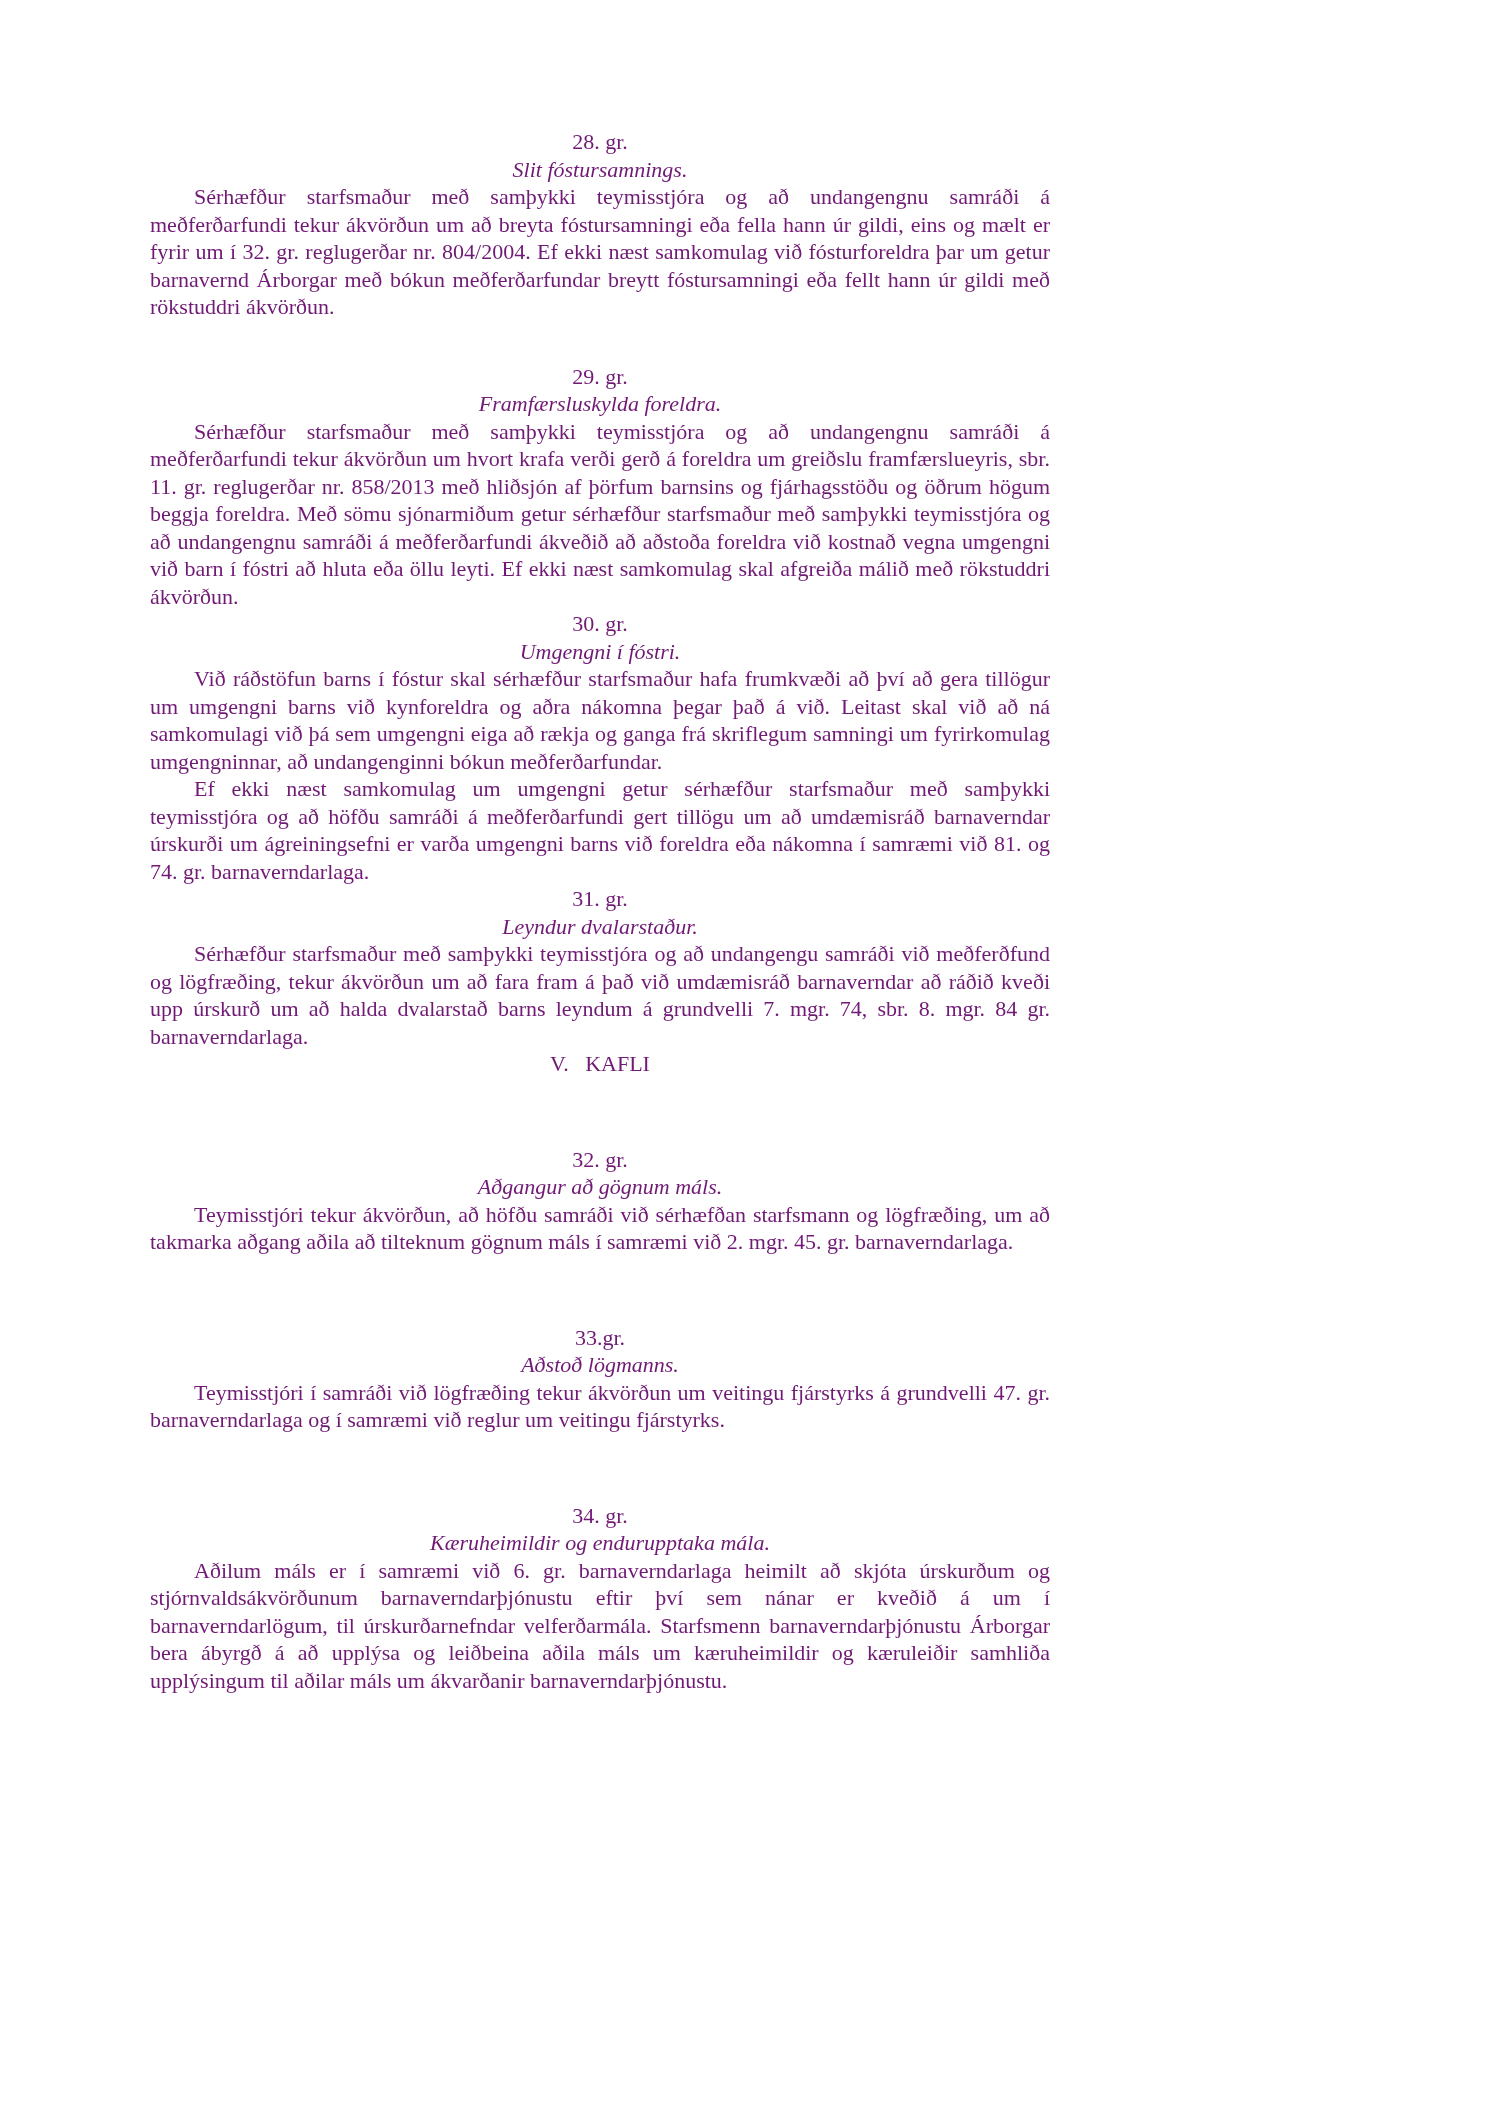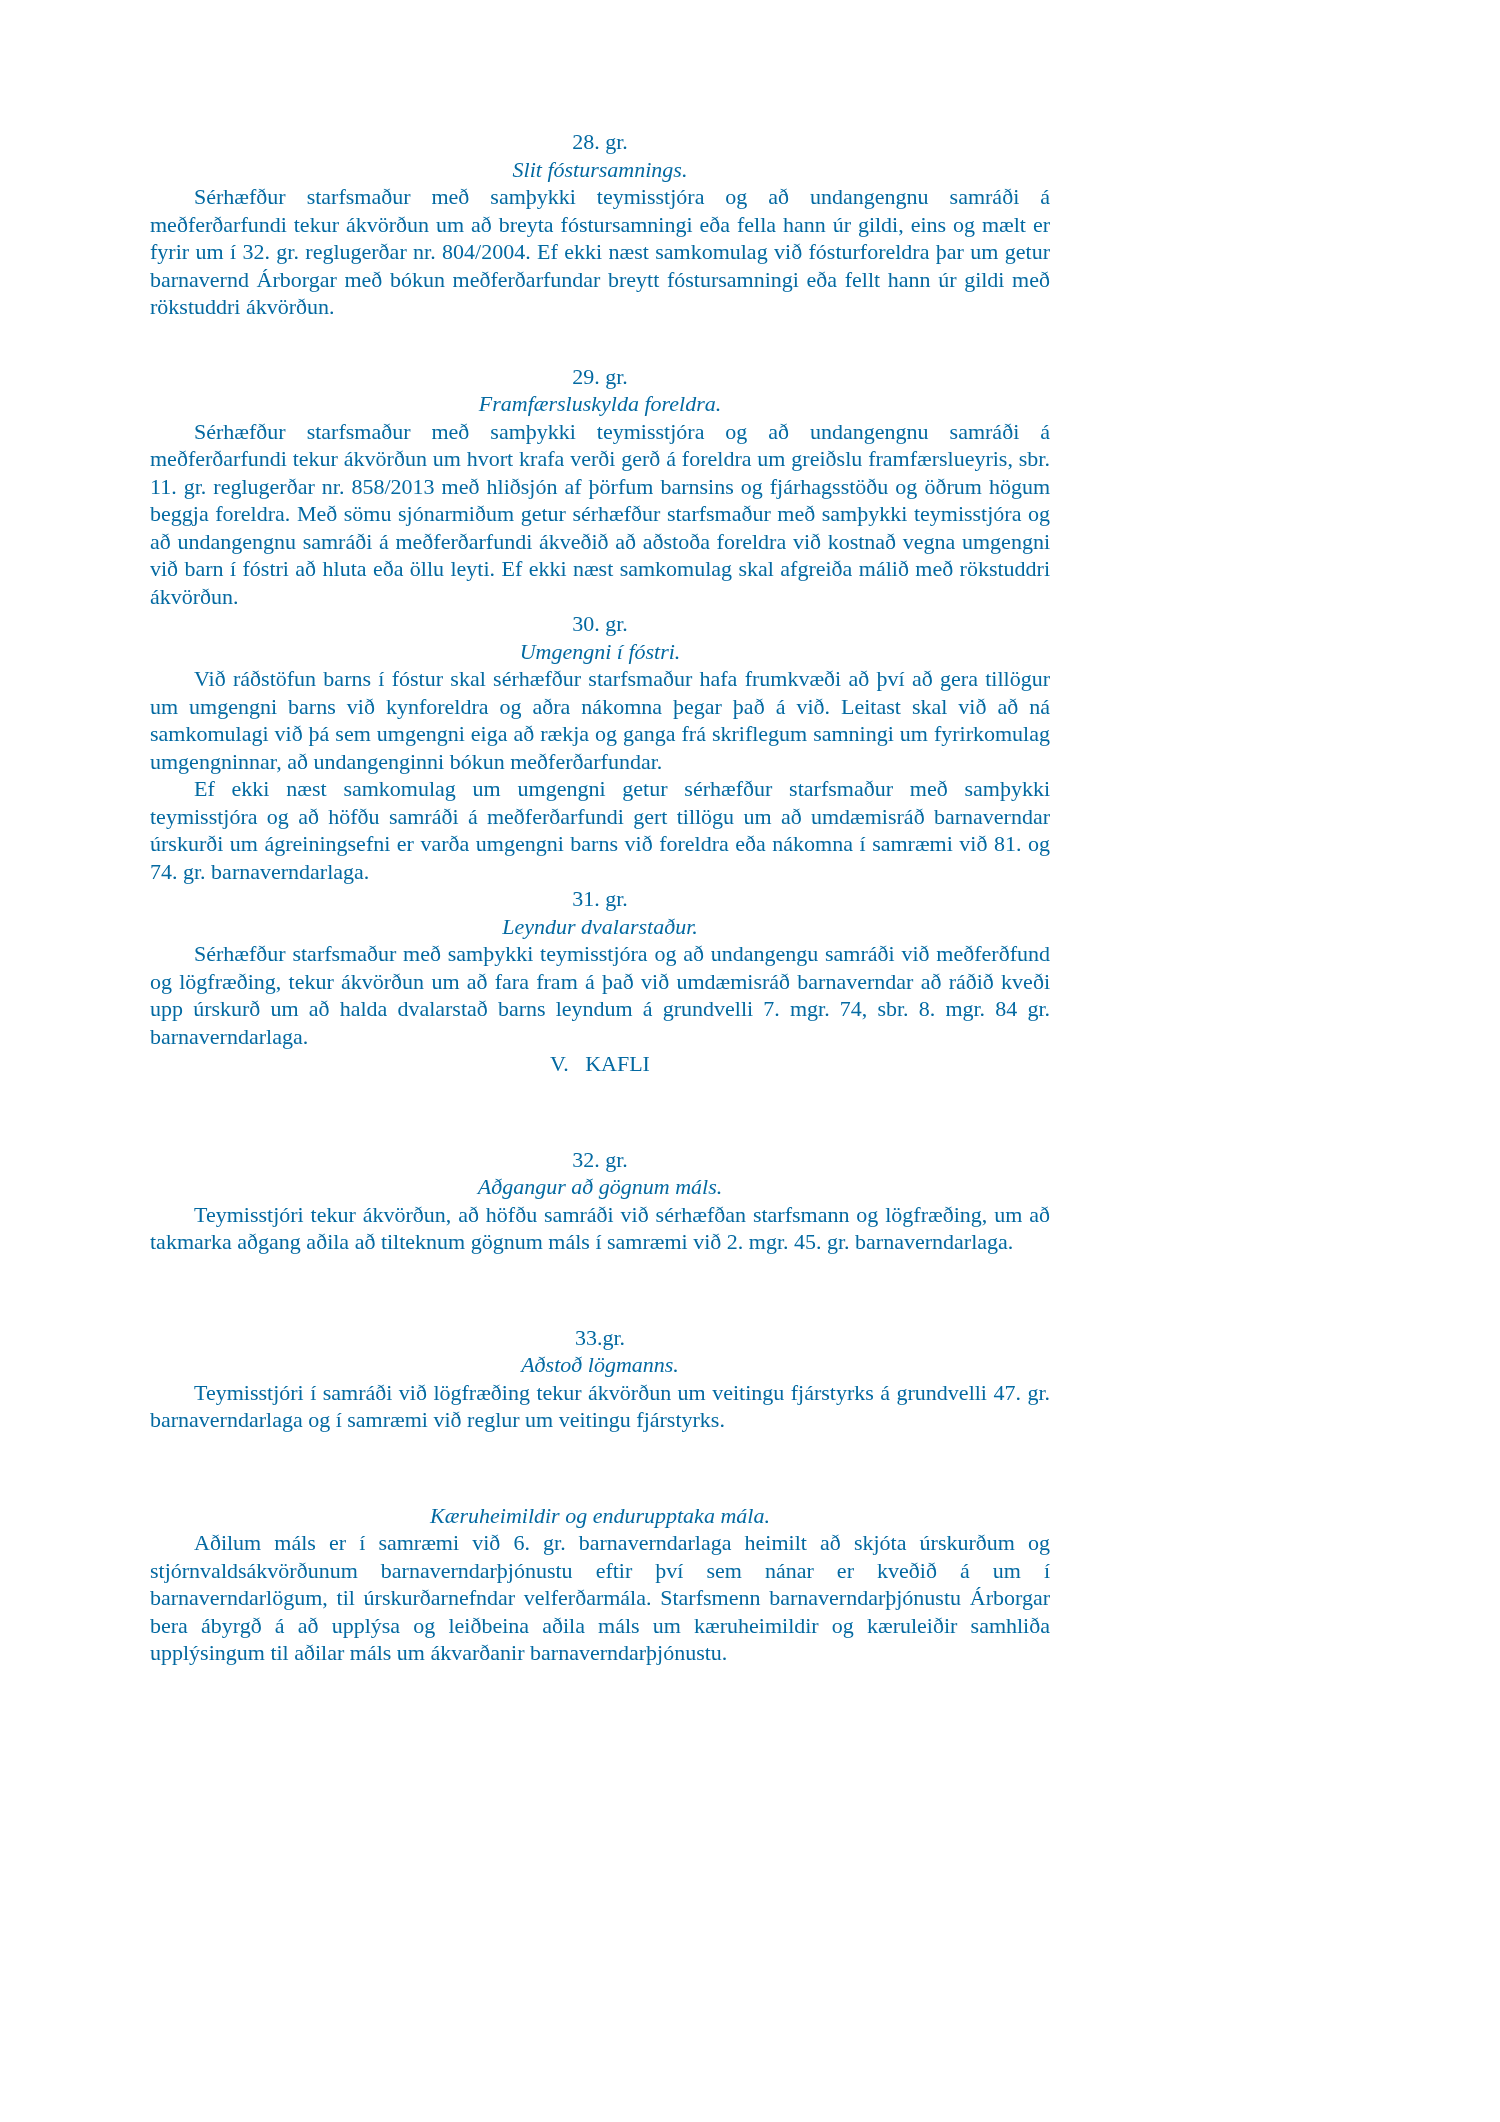--- a/index.html
+++ b/index.html
@@ -7,21 +7,21 @@
     padding: 0;
     background: #ffffff;
   }
   .page {
     position: relative;
     width: 1500px;
     height: 2122px;
     background: #ffffff;
     box-sizing: border-box;
     padding: 128px 0 0 150px;
-    color: #0369a1;
+    color: #701a75;
     font-family: "Liberation Serif", "DejaVu Serif", serif;
     font-size: 22px;
     line-height: 27.5px;
   }
   .content {
     width: 900px;
   }
   .article h2,
   .article h3,
   .chapter h2 {
@@ -92,18 +92,19 @@
       <p>Teymisstjóri tekur ákvörðun, að höfðu samráði við sérhæfðan starfsmann og lögfræðing, um að takmarka aðgang aðila að tilteknum gögnum máls í samræmi við 2. mgr. 45. gr. barnaverndarlaga.</p>
     </section>
 
     <section class="article mt-lg">
       <h2>33.gr.</h2>
       <h3 class="art-subtitle">Aðstoð lögmanns.</h3>
       <p>Teymisstjóri í samráði við lögfræðing tekur ákvörðun um veitingu fjárstyrks á grundvelli 47. gr. barnaverndarlaga og í samræmi við reglur um veitingu fjárstyrks.</p>
     </section>
 
     <section class="article mt-lg">
+      <h2>34. gr.</h2>
       <h3 class="art-subtitle">Kæruheimildir og endurupptaka mála.</h3>
       <p>Aðilum máls er í samræmi við 6. gr. barnaverndarlaga heimilt að skjóta úrskurðum og stjórnvaldsákvörðunum barnaverndarþjónustu eftir því sem nánar er kveðið á um í barnaverndarlögum, til úrskurðarnefndar velferðarmála. Starfsmenn barnaverndarþjónustu Árborgar bera ábyrgð á að upplýsa og leiðbeina aðila máls um kæruheimildir og kæruleiðir samhliða upplýsingum til aðilar máls um ákvarðanir barnaverndarþjónustu.</p>
     </section>
 
   </div>
 </div>
 
 </body></html>

